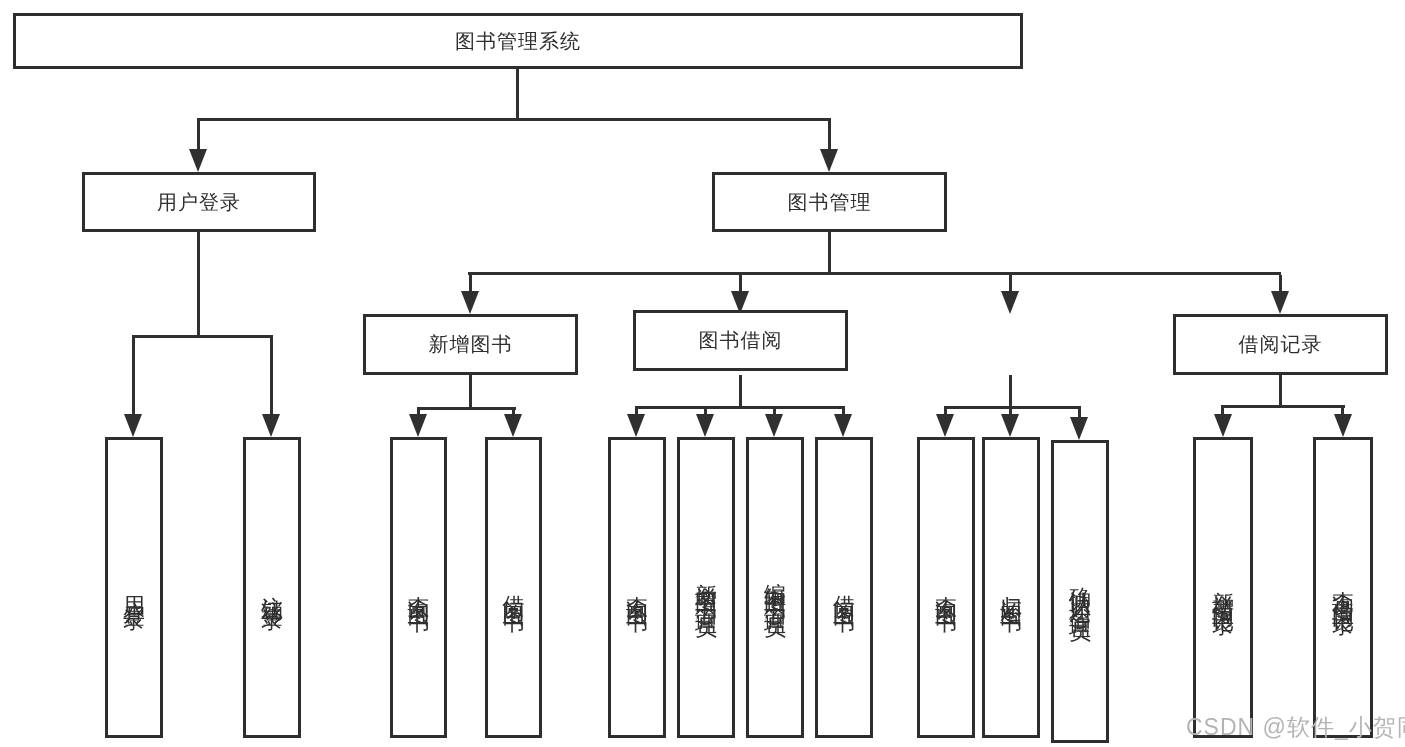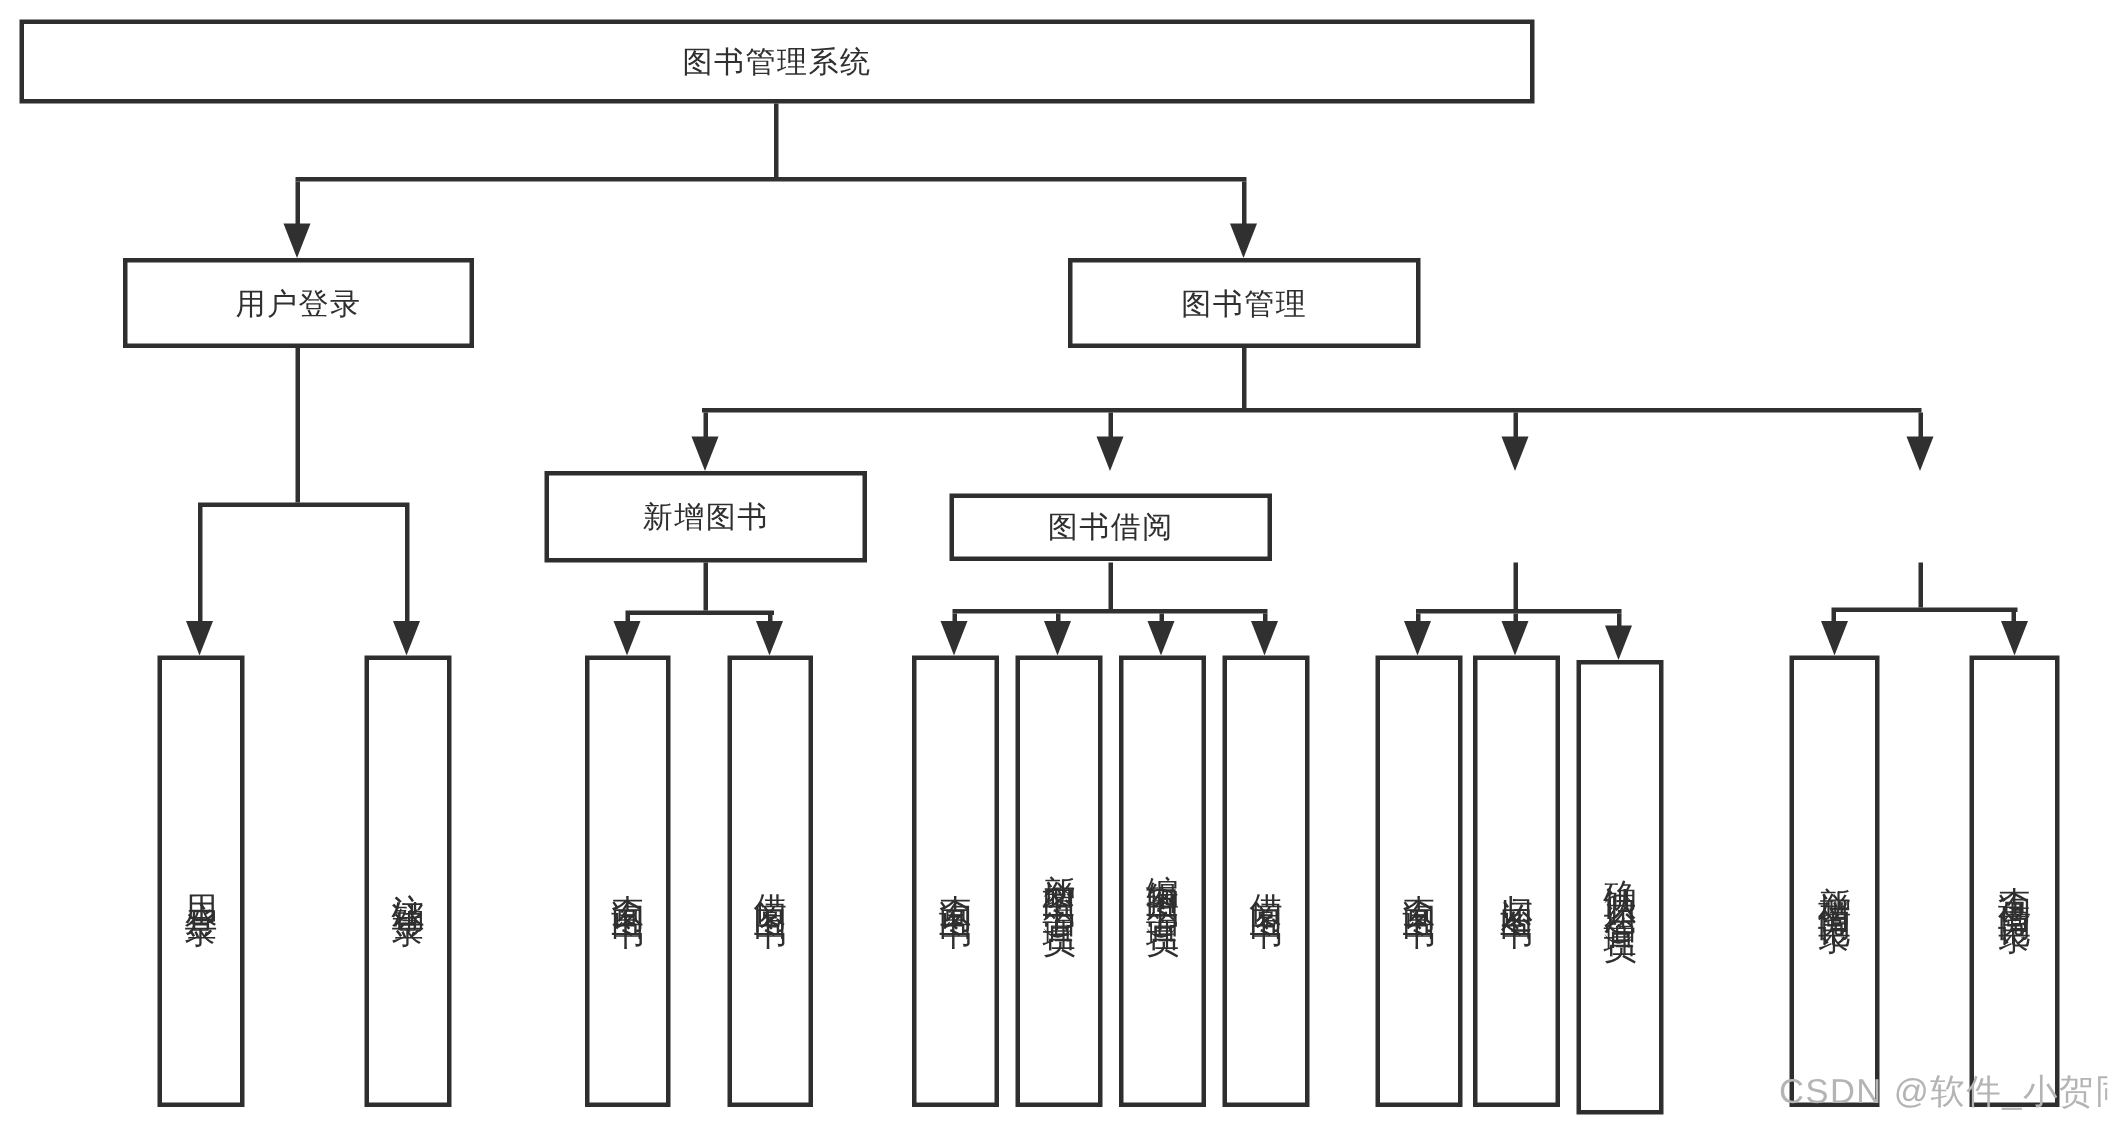--- a/index.html
+++ b/index.html
@@ -82,21 +82,22 @@
   <div class="cl" style="left:469px;top:275px;width:3px;height:18px"></div>
   <div class="ah" style="left:461px;top:291px"></div>
   <div class="cl" style="left:739px;top:275px;width:3px;height:18px"></div>
   <div class="ah" style="left:731px;top:291px"></div>
   <div class="cl" style="left:1009px;top:275px;width:3px;height:18px"></div>
   <div class="ah" style="left:1001px;top:291px"></div>
   <div class="cl" style="left:1279px;top:275px;width:3px;height:18px"></div>
   <div class="ah" style="left:1271px;top:291px"></div>
 
   <div class="node h" style="left:363px;top:314px;width:215px;height:61px">新增图书</div>
-  <div class="node h" style="left:633px;top:329px;width:215px;height:45px">图书借阅</div>
+  <div class="node h" style="left:633px;top:310px;width:215px;height:61px">图书借阅</div>
+  <div class="node h" style="left:1173px;top:314px;width:215px;height:61px">借阅记录</div>
 
   <div class="cl" style="left:469px;top:375px;width:3px;height:32px"></div>
   <div class="cl" style="left:417px;top:407px;width:99px;height:3px"></div>
   <div class="cl" style="left:417px;top:410px;width:3px;height:7px"></div>
   <div class="ah" style="left:409px;top:414px"></div>
   <div class="cl" style="left:512px;top:410px;width:3px;height:7px"></div>
   <div class="ah" style="left:504px;top:414px"></div>
 
   <div class="cl" style="left:739px;top:375px;width:3px;height:31px"></div>
   <div class="cl" style="left:635px;top:406px;width:210px;height:3px"></div>

